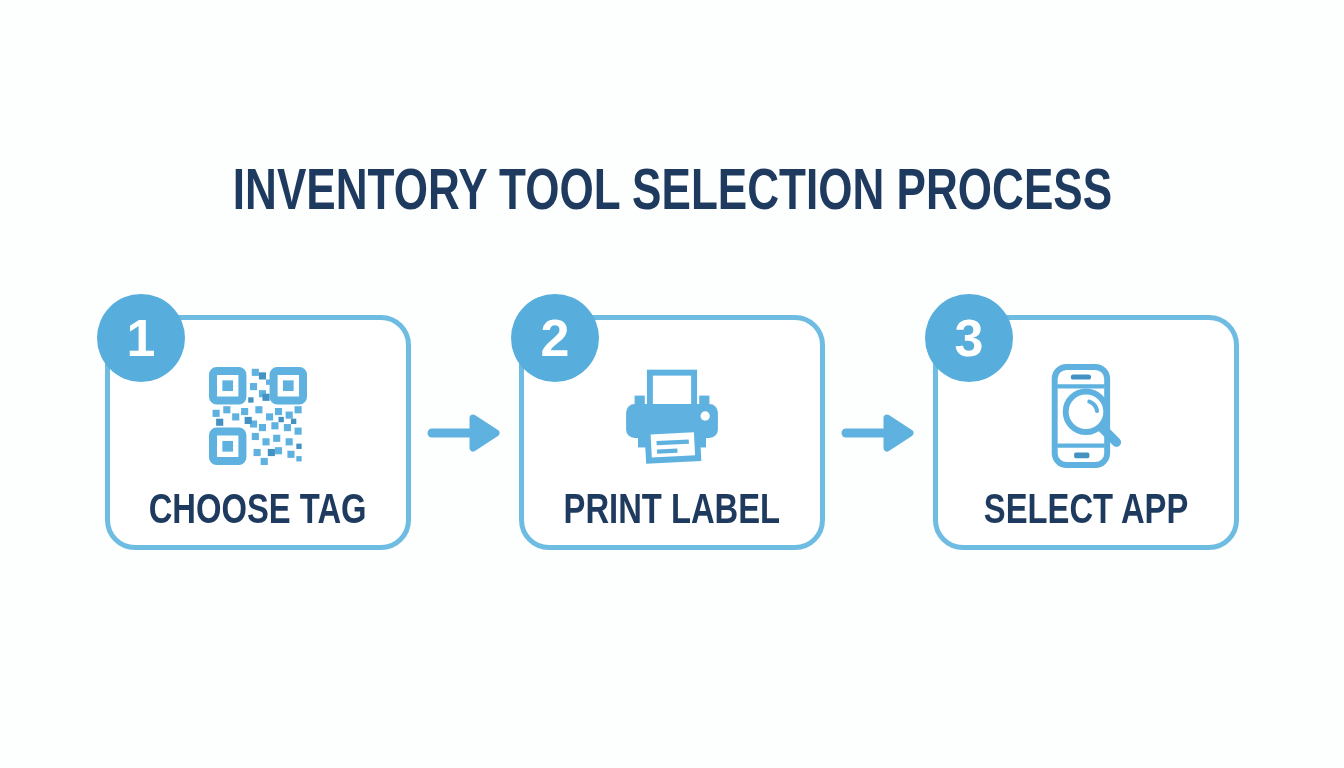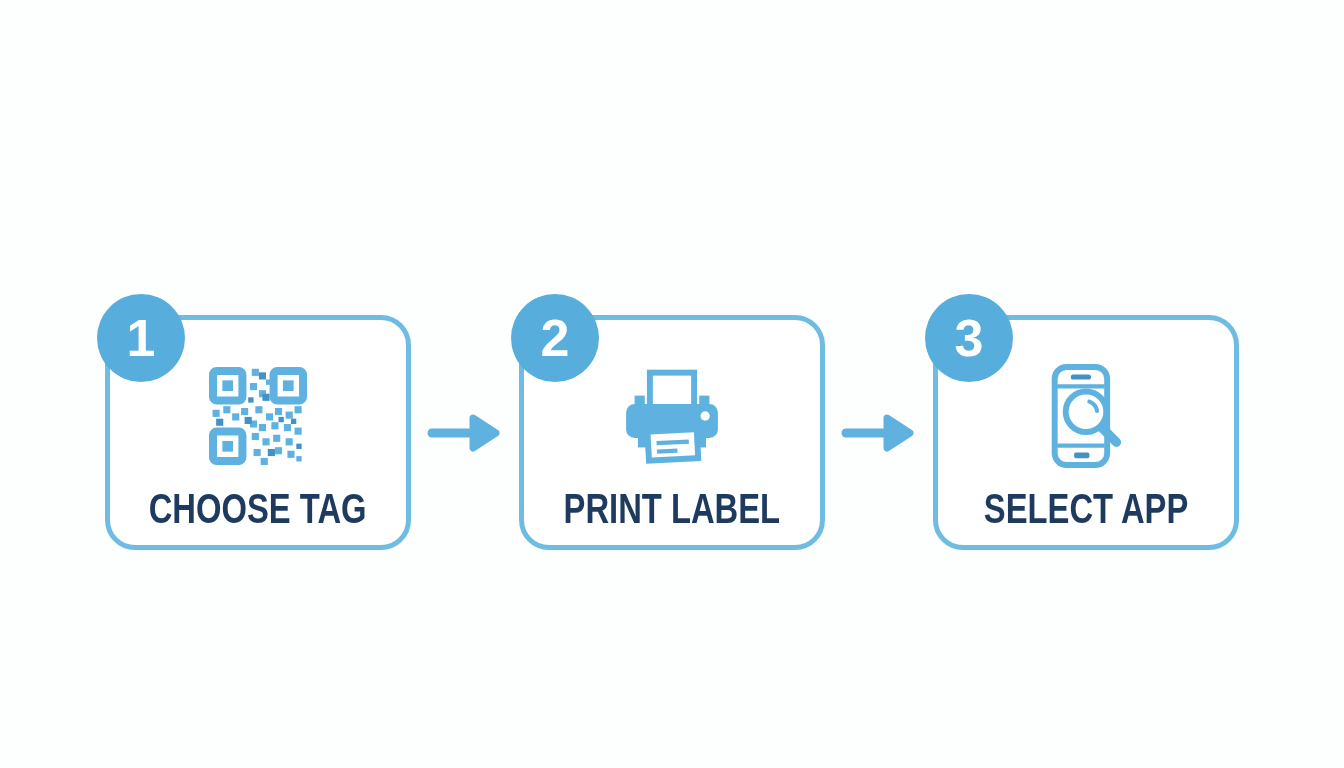--- a/index.html
+++ b/index.html
@@ -96,20 +96,23 @@
   }
   .flow-arrow {
     margin: 96px 16px 0 16px;
   }
 </style>
 </head>
 <body>
 
 <div class="stage">
 
+  <div class="title-wrap">
+    <div class="page-title">INVENTORY TOOL SELECTION PROCESS</div>
+  </div>
 
   <div class="flow-row">
 
     <div class="step-card">
       <div class="step-badge">1</div>
       <div class="icon-area">
         <svg width="98" height="98" viewBox="0 0 110 110">
           <g fill="none" stroke="var(--icon_blue)" stroke-width="9">
             <rect x="4.5" y="4.5" width="33" height="33" rx="4"></rect>
             <rect x="72.5" y="4.5" width="33" height="33" rx="4"></rect>

